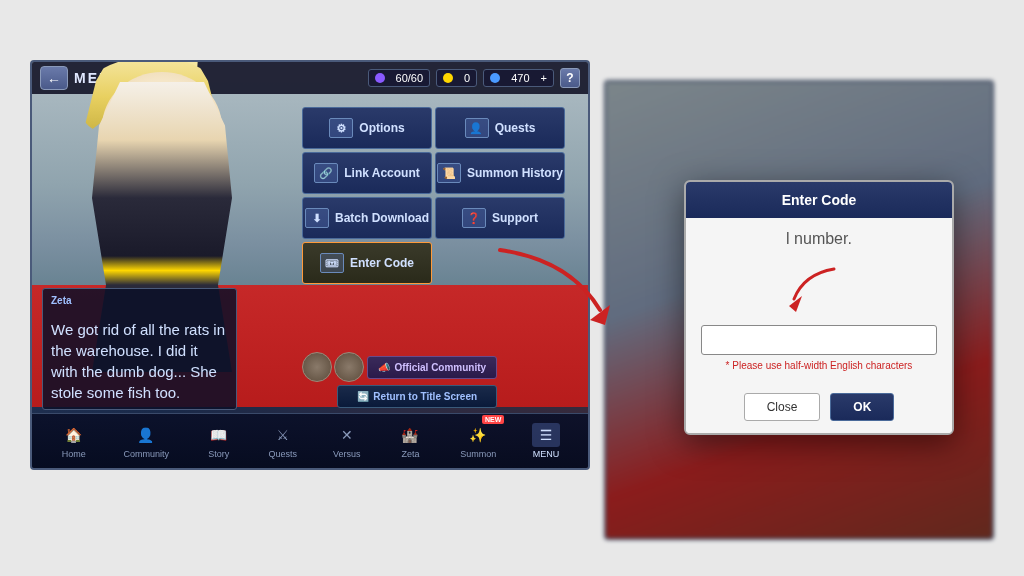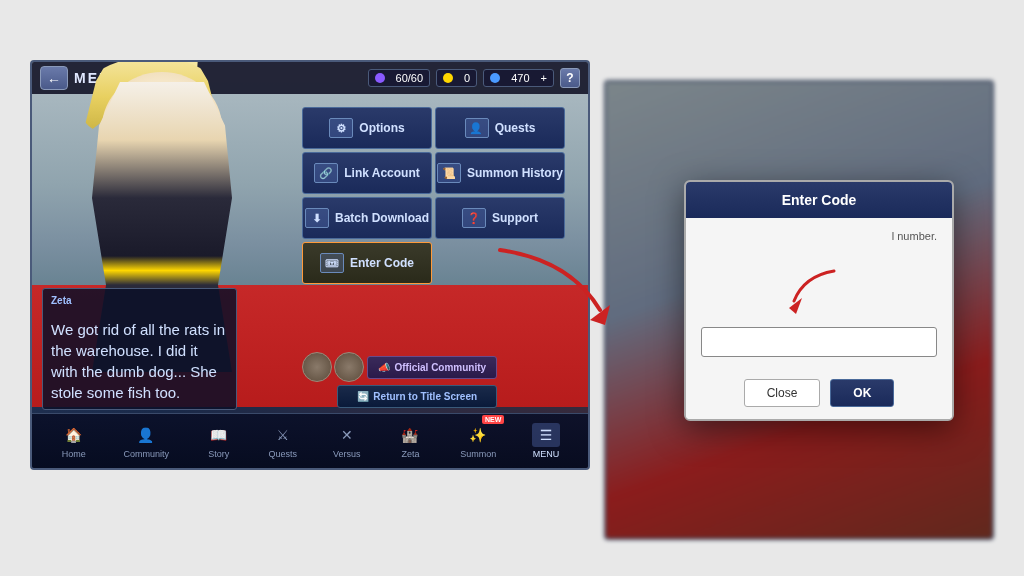--- a/index.html
+++ b/index.html
@@ -321,23 +321,23 @@
       font-weight: bold;
     }
 
     .dialog-body {
       padding: 12px 15px;
       background: #f5f5f5;
     }
 
     .dialog-hint {
       color: #555;
-      font-size: 11px;
-      margin-bottom: 24px;
-      text-align: right;
+      font-size: 16px;
+      margin-bottom: 16px;
+      text-align: center;
     }
 
     .dialog-arrow {
       color: #cc2222;
       font-size: 28px;
       text-align: center;
       margin-bottom: 4px;
     }
 
     .dialog-input {
@@ -600,18 +600,19 @@
   </div>
   <div class="dialog-body">
     <div class="dialog-hint">l number.</div>
     <div class="dialog-arrow">
       <svg width="70" height="50" viewBox="0 0 70 50">
         <path d="M 50 5 Q 20 10 10 35" stroke="#cc2222" stroke-width="3" fill="none" stroke-linecap="round"></path>
         <polygon points="5,42 18,32 12,48" fill="#cc2222"></polygon>
       </svg>
     </div>
     <input class="dialog-input" type="text" placeholder="" style="">
+    <div class="dialog-warning">* Please use half-width English characters</div>
   </div>
   <div class="dialog-footer">
     <button class="dialog-btn-close">Close</button>
     <button class="dialog-btn-ok">OK</button>
   </div>
 </div>
 
 </body></html>

